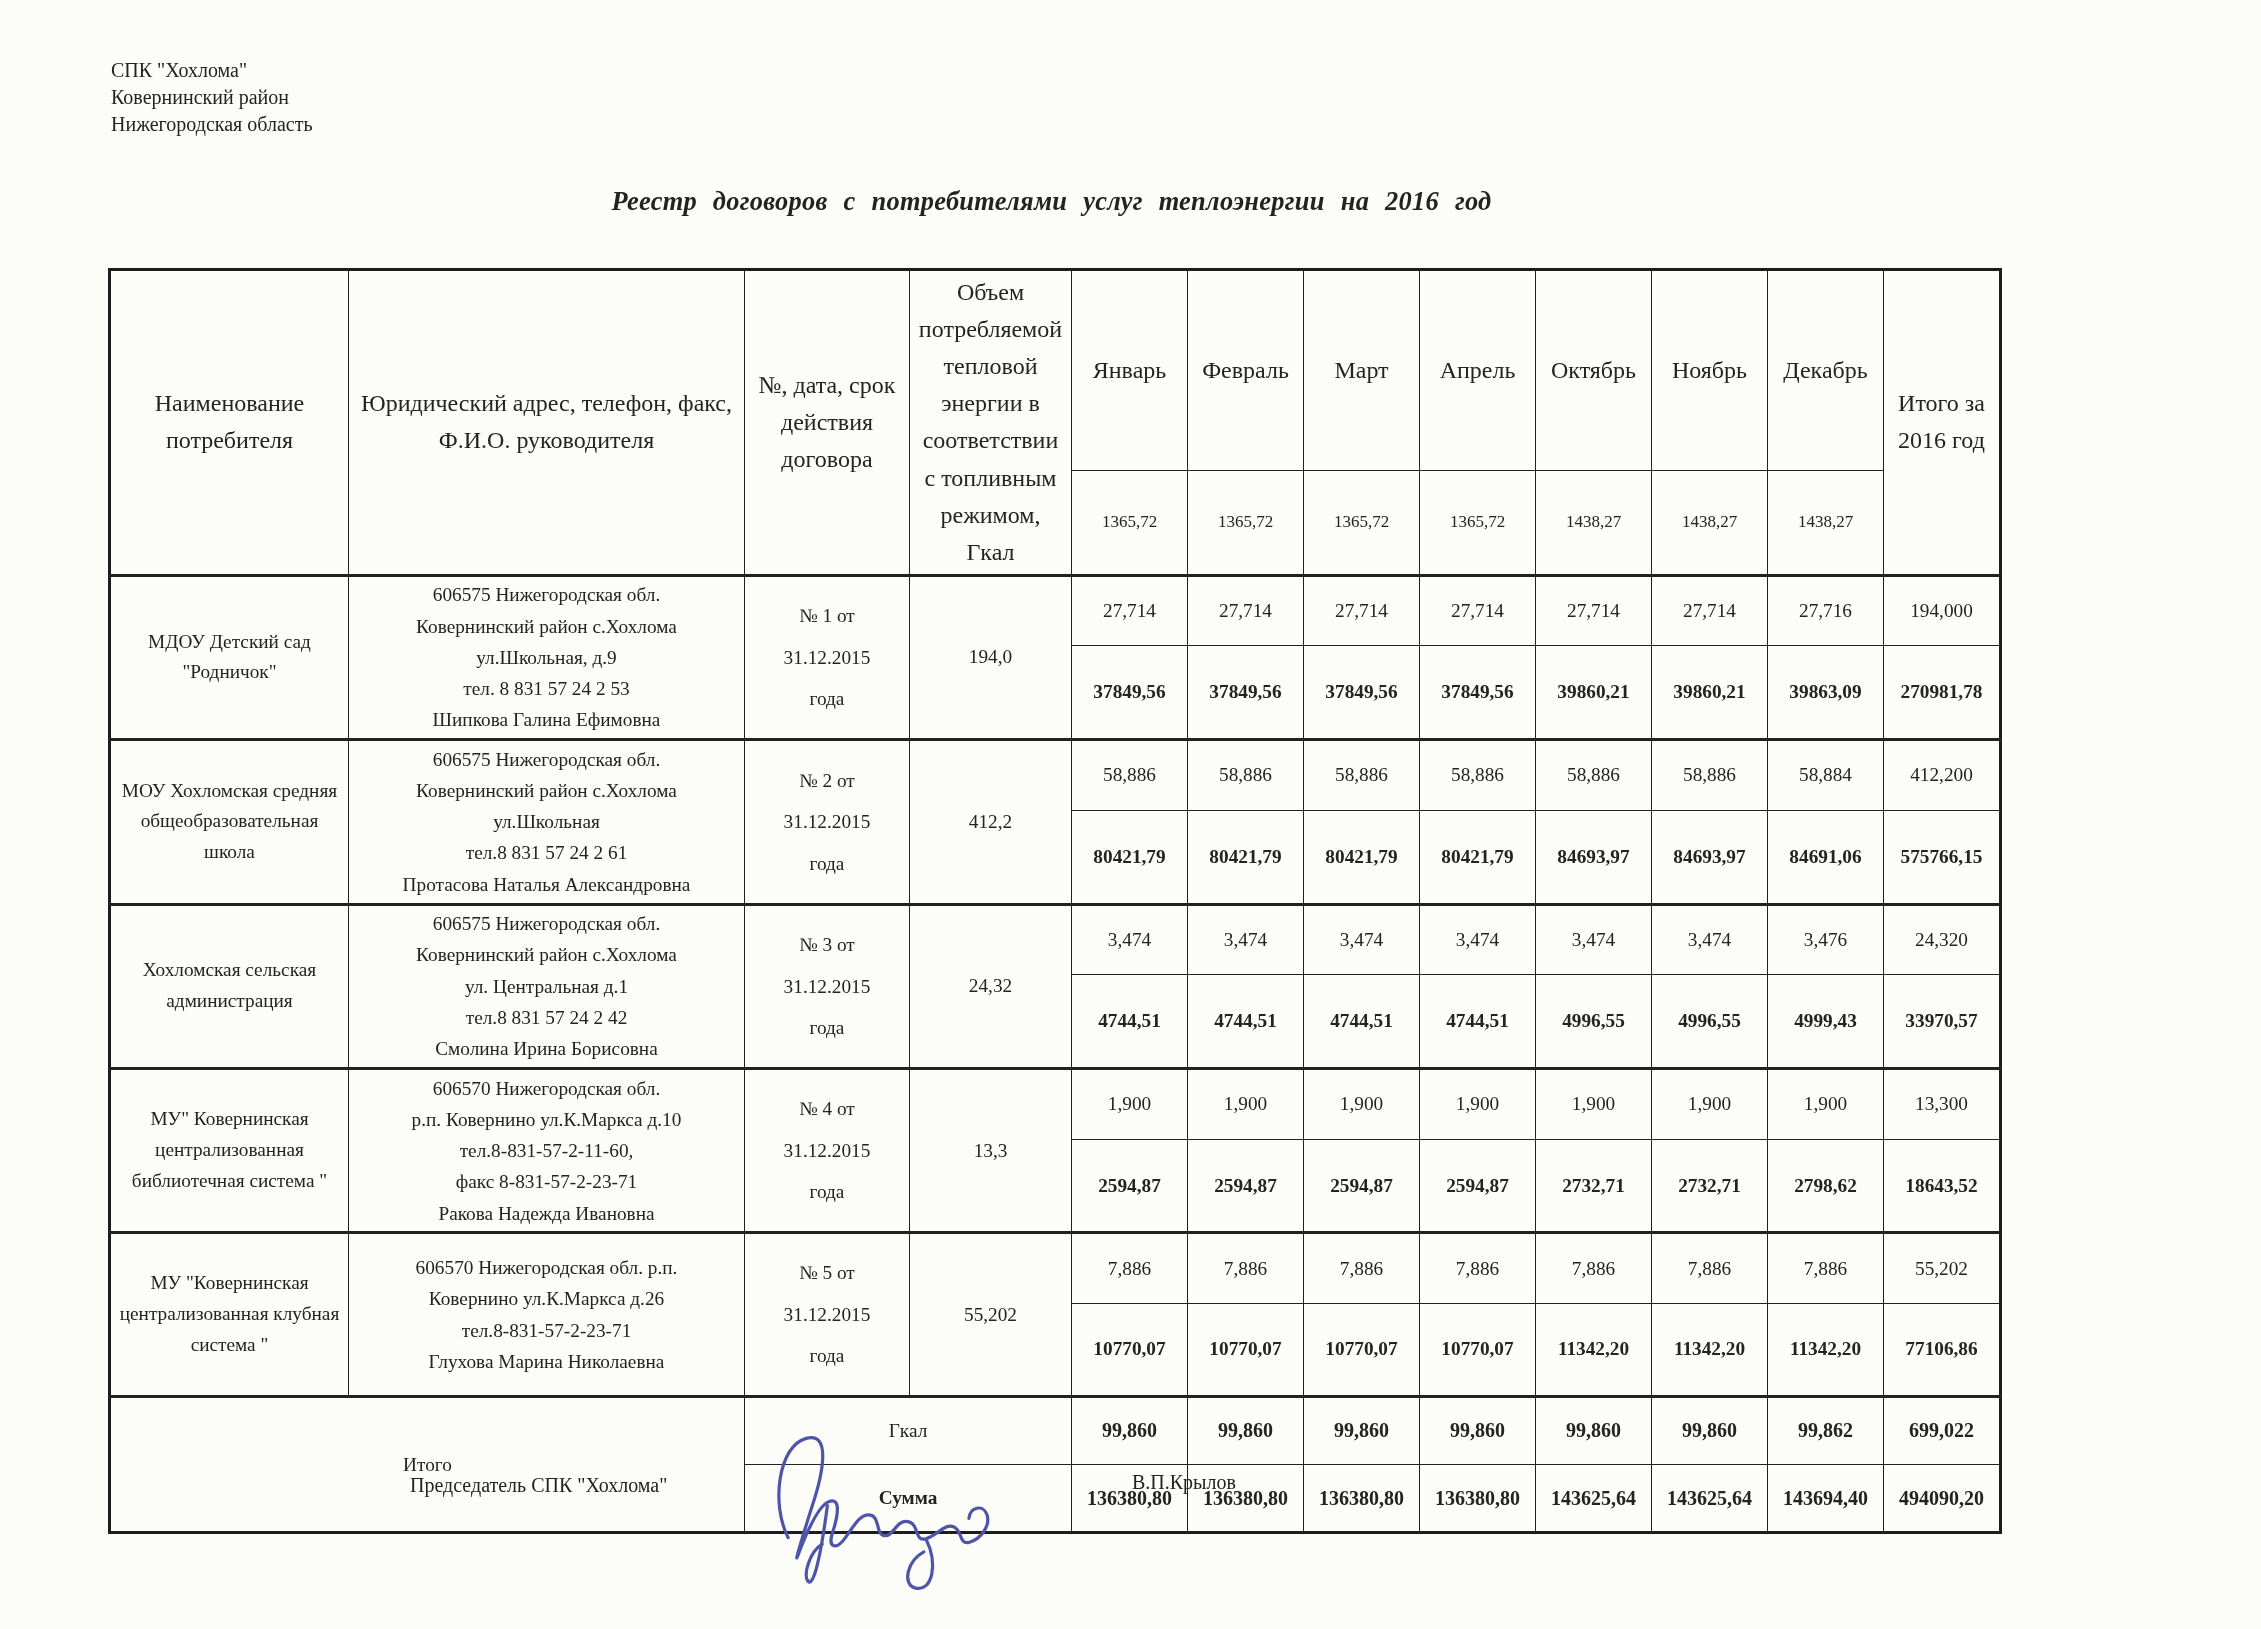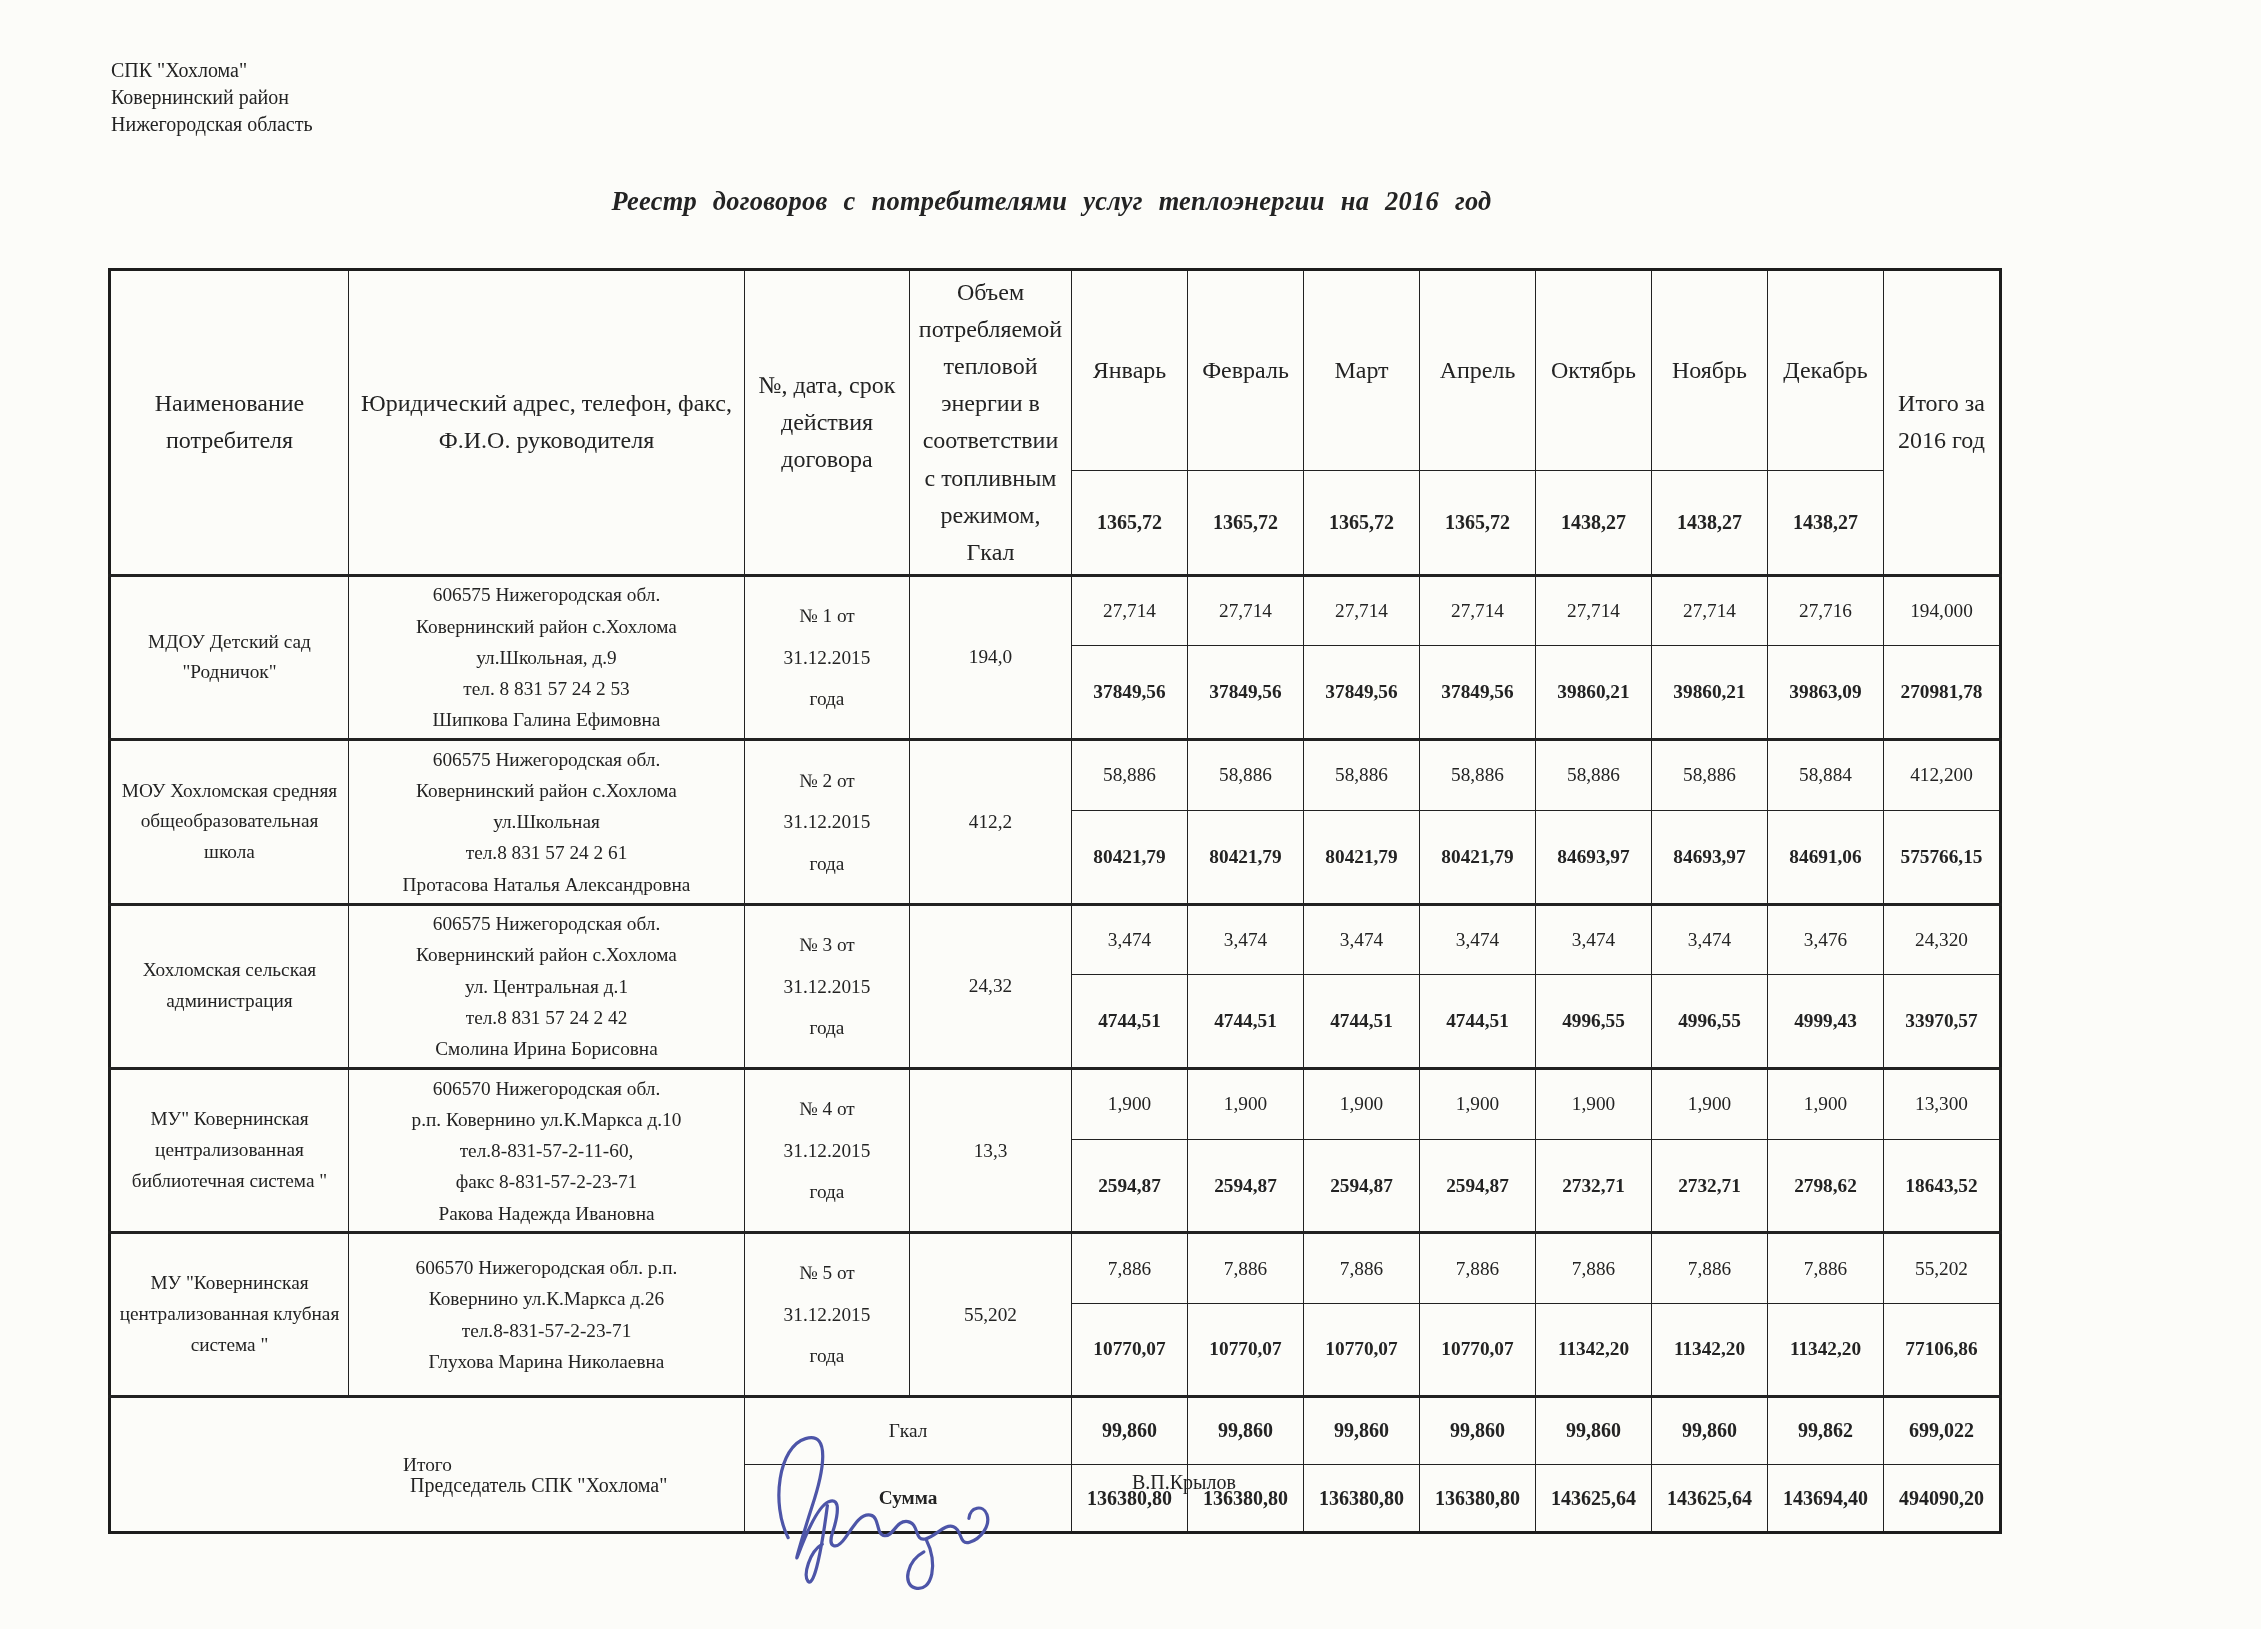--- a/index.html
+++ b/index.html
@@ -37,21 +37,21 @@
   }
   col.c-consumer{width:239px;}
   col.c-address{width:396px;}
   col.c-contract{width:165px;}
   col.c-volume{width:162px;}
   col.c-month{width:116px;}
   col.c-total{width:117px;}
 
   tr.hdr-row th{height:145px;font-size:24px;line-height:1.55;}
   th.volume-hdr{font-size:18.7px;line-height:1.62;padding:1.3px 3.9px;}
-  tr.tariff-row td{height:72px;font-size:20px;font-weight:bold;}
+  tr.tariff-row td{height:72px;font-size:17px;}
   
   tr.tariff-row td,thead th[rowspan="2"]{border-bottom-width:3.2px;}
 
   tbody tr.r-gkal td{height:63px;}
   tbody tr.r-money td{height:86px;}
   tbody tr.block-top td{border-top-width:3.2px;}
   tbody tr.r-money td{border-top-width:1.9px;font-weight:bold;}
 
   td.consumer-cell{font-size:19.3px;line-height:1.6;padding:2.6px 6.4px;}
   td.address-cell{font-size:18.7px;line-height:1.62;padding:3.9px 5.2px;}

